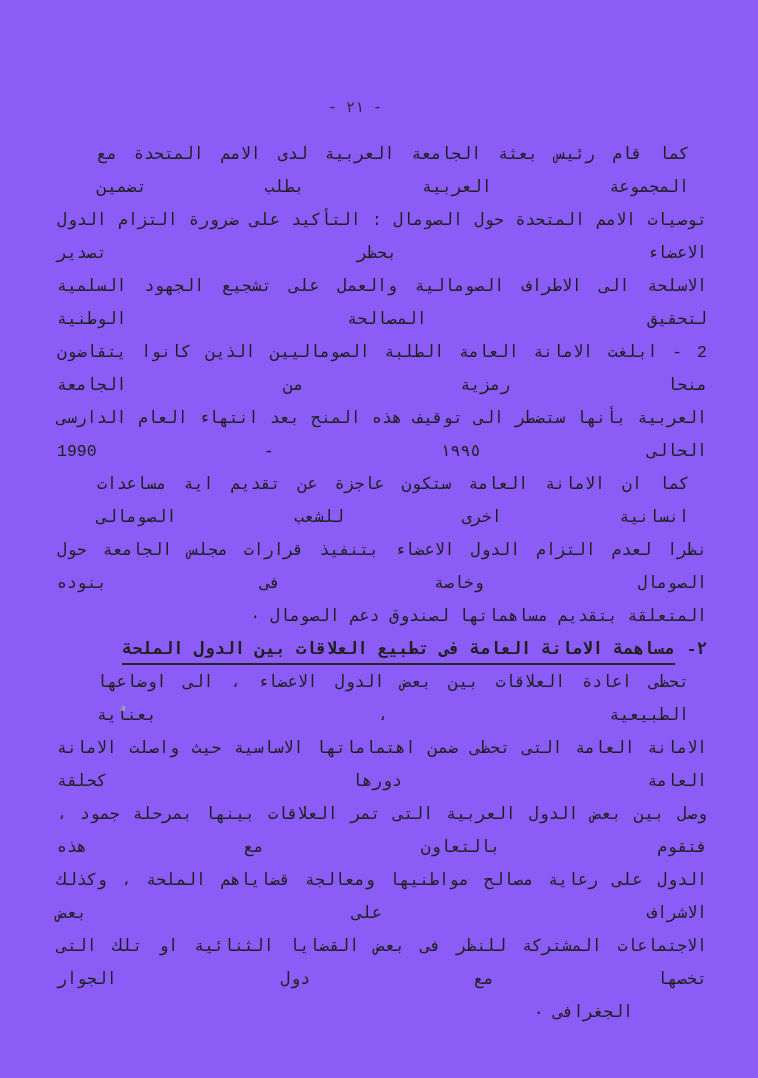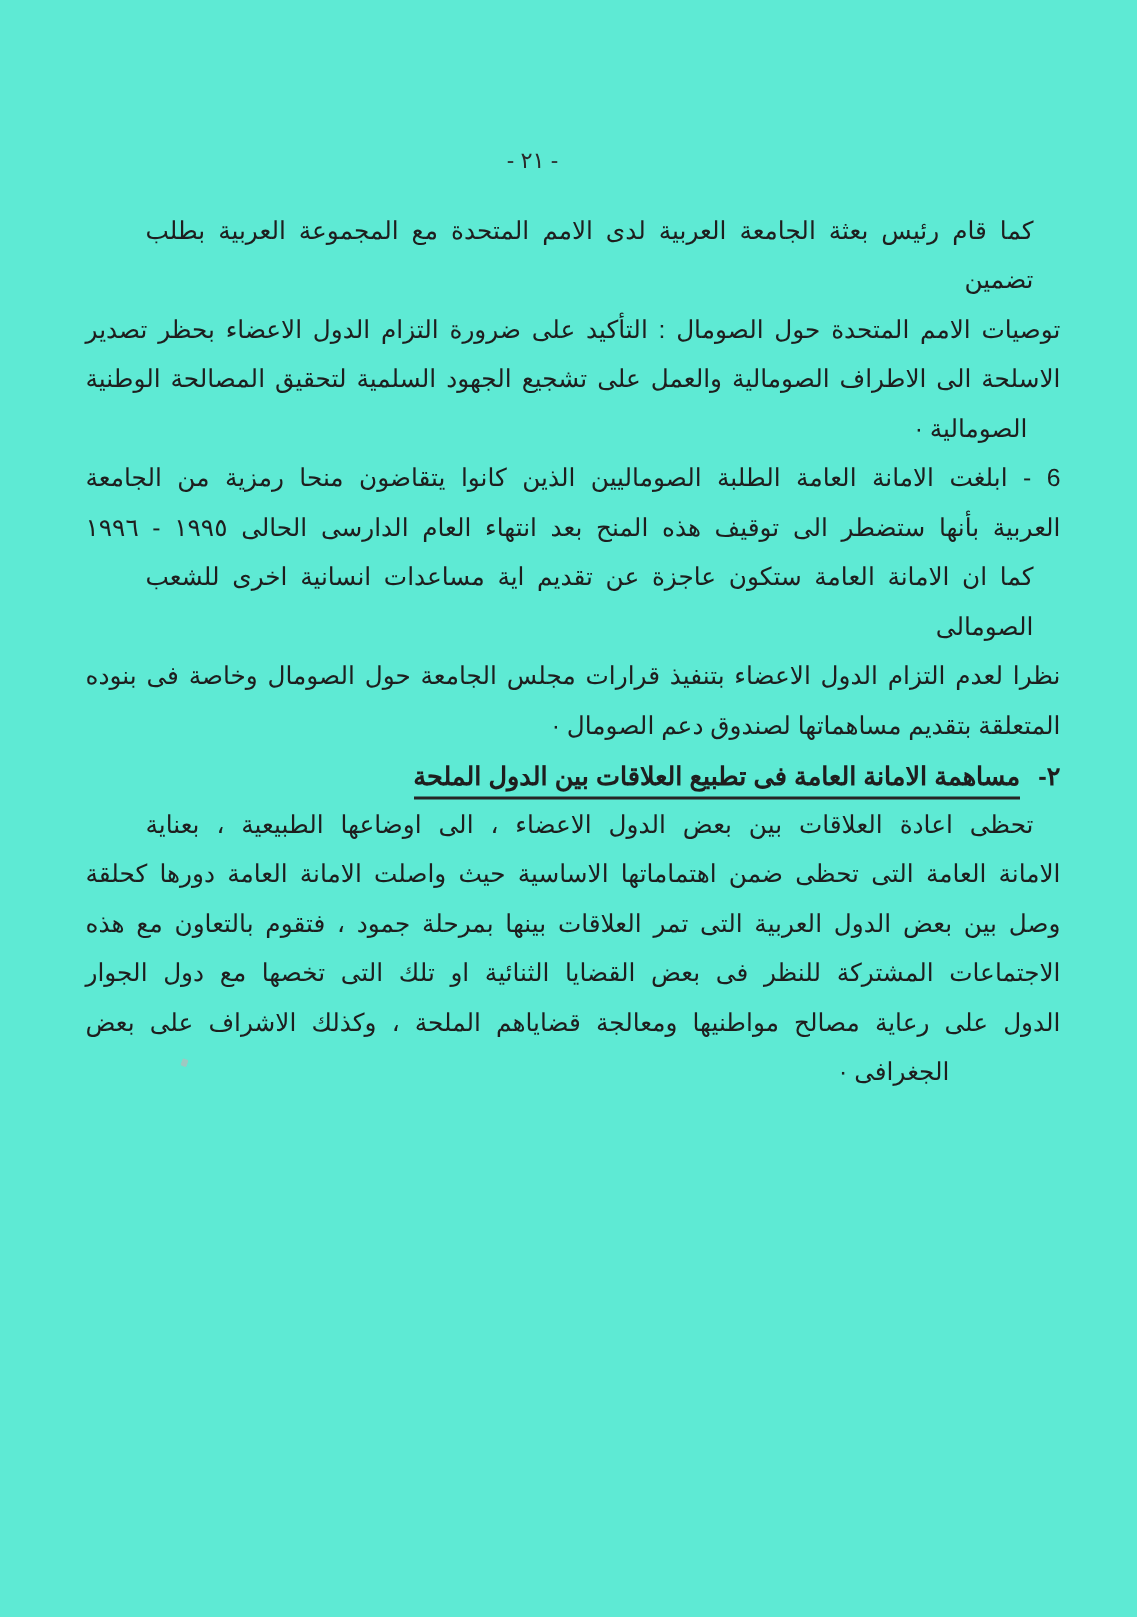--- a/index.html
+++ b/index.html
@@ -4,23 +4,23 @@
 <style>
   html, body {
     margin: 0;
     padding: 0;
     background: #ffffff;
   }
   .page {
     position: relative;
     width: 758px;
     height: 1078px;
-    background: #5eead4;
+    background: #8b5cf6;
     overflow: hidden;
-    font-family: Liberation Sans, sans-serif;
+    font-family: Liberation Mono, monospace;
     color: #1e1e1e;
   }
   .page-number {
     position: absolute;
     top: 98px;
     left: 0;
     width: 100%;
     text-align: center;
     transform: translateX(-24px);
     font-size: 15px;
@@ -95,44 +95,43 @@
 <div class="page">
 
   <div class="page-number">- ٢١ -</div>
 
   <main class="doc">
 
     <p class="para">
       <span class="line indent">كما قام رئيس بعثة الجامعة العربية لدى الامم المتحدة مع المجموعة العربية بطلب تضمين</span>
       <span class="line">توصيات الامم المتحدة حول الصومال : التأكيد على ضرورة التزام الدول الاعضاء بحظر تصدير</span>
       <span class="line">الاسلحة الى الاطراف الصومالية والعمل على تشجيع الجهود السلمية لتحقيق المصالحة الوطنية</span>
-      <span class="line last pad-sm">الصومالية ·</span>
     </p>
 
     <p class="para">
-      <span class="line">6 - ابلغت الامانة العامة الطلبة الصوماليين الذين كانوا يتقاضون منحا رمزية من الجامعة</span>
-      <span class="line">العربية بأنها ستضطر الى توقيف هذه المنح بعد انتهاء العام الدارسى الحالى ١٩٩٥ - ١٩٩٦</span>
+      <span class="line">2 - ابلغت الامانة العامة الطلبة الصوماليين الذين كانوا يتقاضون منحا رمزية من الجامعة</span>
+      <span class="line">العربية بأنها ستضطر الى توقيف هذه المنح بعد انتهاء العام الدارسى الحالى ١٩٩٥ - 1990</span>
     </p>
 
     <p class="para">
       <span class="line indent">كما ان الامانة العامة ستكون عاجزة عن تقديم اية مساعدات انسانية اخرى للشعب الصومالى</span>
       <span class="line">نظرا لعدم التزام الدول الاعضاء بتنفيذ قرارات مجلس الجامعة حول الصومال وخاصة فى بنوده</span>
       <span class="line last">المتعلقة بتقديم مساهماتها لصندوق دعم الصومال ·</span>
     </p>
 
     <h2 class="heading">
       <span class="h-num">٢-</span><span class="h-title">مساهمة الامانة العامة فى تطبيع العلاقات بين الدول الملحة</span>
     </h2>
 
     <p class="para">
       <span class="line indent">تحظى اعادة العلاقات بين بعض الدول الاعضاء ، الى اوضاعها الطبيعية ، بعناية</span>
       <span class="line">الامانة العامة التى تحظى ضمن اهتماماتها الاساسية حيث واصلت الامانة العامة دورها كحلقة</span>
       <span class="line">وصل بين بعض الدول العربية التى تمر العلاقات بينها بمرحلة جمود ، فتقوم بالتعاون مع هذه</span>
+      <span class="line">الدول على رعاية مصالح مواطنيها ومعالجة قضاياهم الملحة ، وكذلك الاشراف على بعض</span>
       <span class="line">الاجتماعات المشتركة للنظر فى بعض القضايا الثنائية او تلك التى تخصها مع دول الجوار</span>
-      <span class="line">الدول على رعاية مصالح مواطنيها ومعالجة قضاياهم الملحة ، وكذلك الاشراف على بعض</span>
       <span class="line last pad-lg">الجغرافى ·</span>
     </p>
 
   </main>
 
   <div class="speck"></div>
 
 </div>
 
 </body></html>

